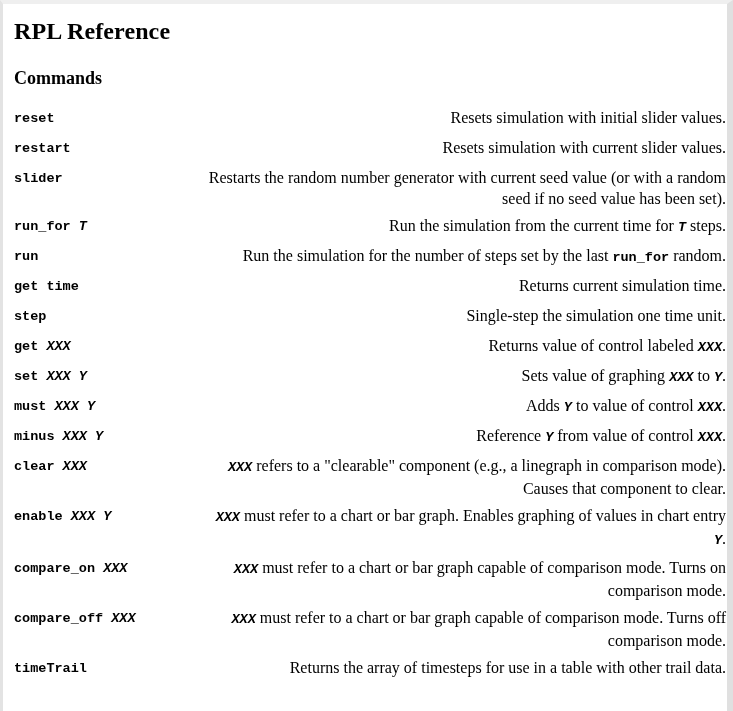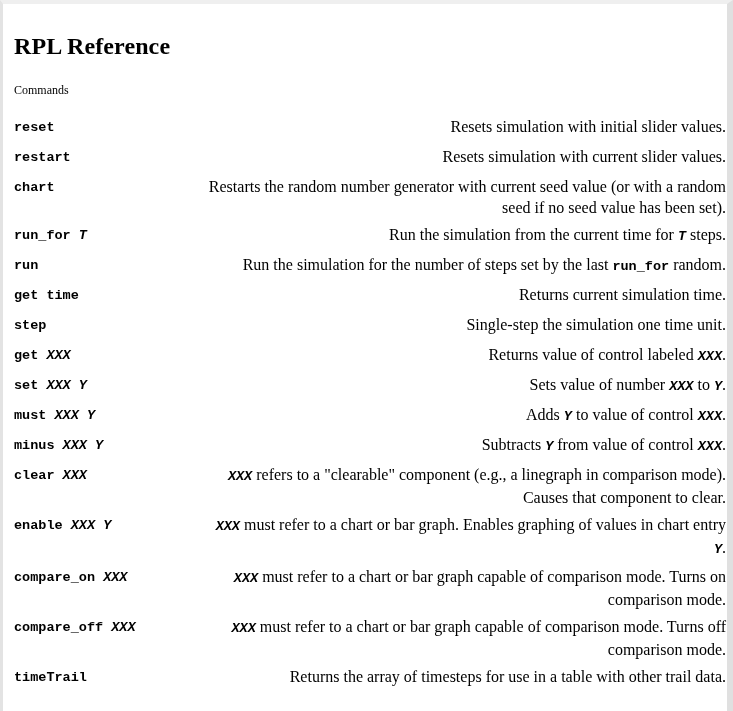--- a/index.html
+++ b/index.html
@@ -27,27 +27,27 @@
   }
   #page-inner {
     box-sizing: border-box;
     padding: 0 4px 0 11px;
   }
   h1.doc-title {
     font-family: "Liberation Serif", "DejaVu Serif", serif;
     font-size: 24px;
     font-weight: bold;
     line-height: 1.1;
-    margin: 23px 0 0 0;
+    margin: 8px 0 0 0;
     letter-spacing: 0.1px;
   }
   h2.section-title {
     font-family: "Liberation Serif", "DejaVu Serif", serif;
-    font-size: 12px;
-    font-weight: normal;
+    font-size: 18px;
+    font-weight: bold;
     line-height: 1.1;
     margin: 25px 0 0 0;
   }
   table.command-table {
     border-collapse: collapse;
     border-spacing: 0;
     margin-top: 18px;
     width: 712px;
     table-layout: fixed;
   }
@@ -119,21 +119,21 @@
           <td class="cmd-cell">
             <span class="cmd">restart</span>
           </td>
           <td class="desc-cell">
             <p class="desc">Resets simulation with current slider values.</p>
           </td>
         </tr>
 
         <tr>
           <td class="cmd-cell">
-            <span class="cmd">chart</span>
+            <span class="cmd">slider</span>
           </td>
           <td class="desc-cell">
             <p class="desc">Restarts the random number generator with current seed value (or with a random seed if no seed value has been set).</p>
           </td>
         </tr>
 
         <tr>
           <td class="cmd-cell">
             <span class="cmd"><span>run_for </span><var class="param">T</var></span>
           </td>
@@ -176,39 +176,39 @@
           <td class="desc-cell">
             <p class="desc"><span>Returns value of control labeled </span><var class="param">XXX</var><span>.</span></p>
           </td>
         </tr>
 
         <tr>
           <td class="cmd-cell">
             <span class="cmd"><span>set </span><var class="param">XXX</var><span> </span><var class="param">Y</var></span>
           </td>
           <td class="desc-cell">
-            <p class="desc"><span>Sets value of number </span><var class="param">XXX</var><span> to </span><var class="param">Y</var><span>.</span></p>
+            <p class="desc"><span>Sets value of graphing </span><var class="param">XXX</var><span> to </span><var class="param">Y</var><span>.</span></p>
           </td>
         </tr>
 
         <tr>
           <td class="cmd-cell">
             <span class="cmd"><span>must </span><var class="param">XXX</var><span> </span><var class="param">Y</var></span>
           </td>
           <td class="desc-cell">
             <p class="desc"><span>Adds </span><var class="param">Y</var><span> to value of control </span><var class="param">XXX</var><span>.</span></p>
           </td>
         </tr>
 
         <tr>
           <td class="cmd-cell">
             <span class="cmd"><span>minus </span><var class="param">XXX</var><span> </span><var class="param">Y</var></span>
           </td>
           <td class="desc-cell">
-            <p class="desc"><span>Subtracts </span><var class="param">Y</var><span> from value of control </span><var class="param">XXX</var><span>.</span></p>
+            <p class="desc"><span>Reference </span><var class="param">Y</var><span> from value of control </span><var class="param">XXX</var><span>.</span></p>
           </td>
         </tr>
 
         <tr>
           <td class="cmd-cell">
             <span class="cmd"><span>clear </span><var class="param">XXX</var></span>
           </td>
           <td class="desc-cell">
             <p class="desc"><var class="param">XXX</var><span> refers to a "clearable" component (e.g., a linegraph in comparison mode). Causes that component to clear.</span></p>
           </td>

